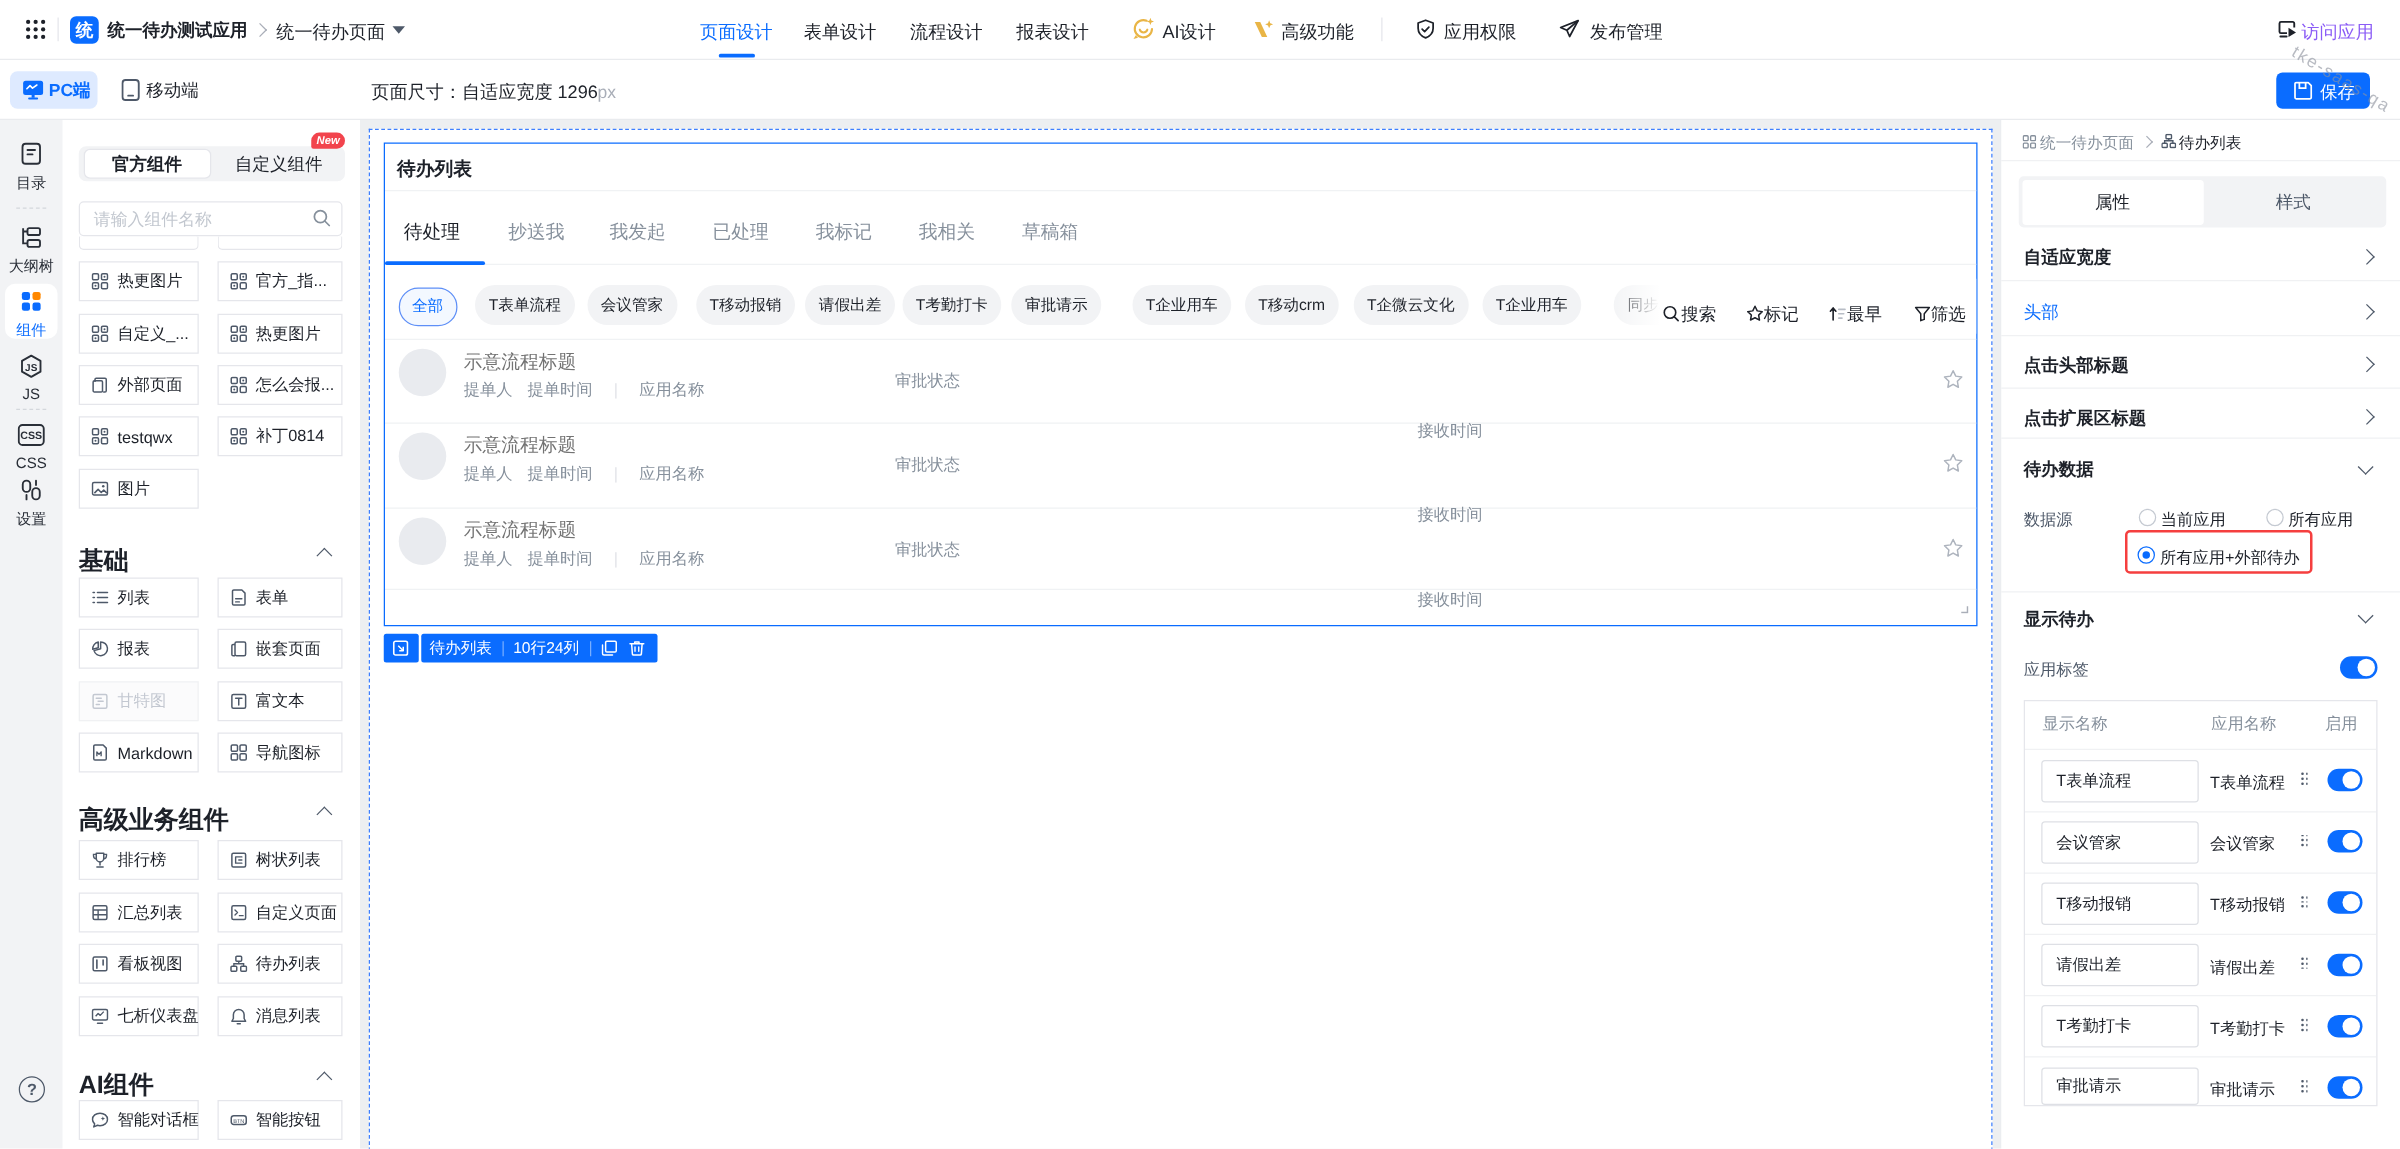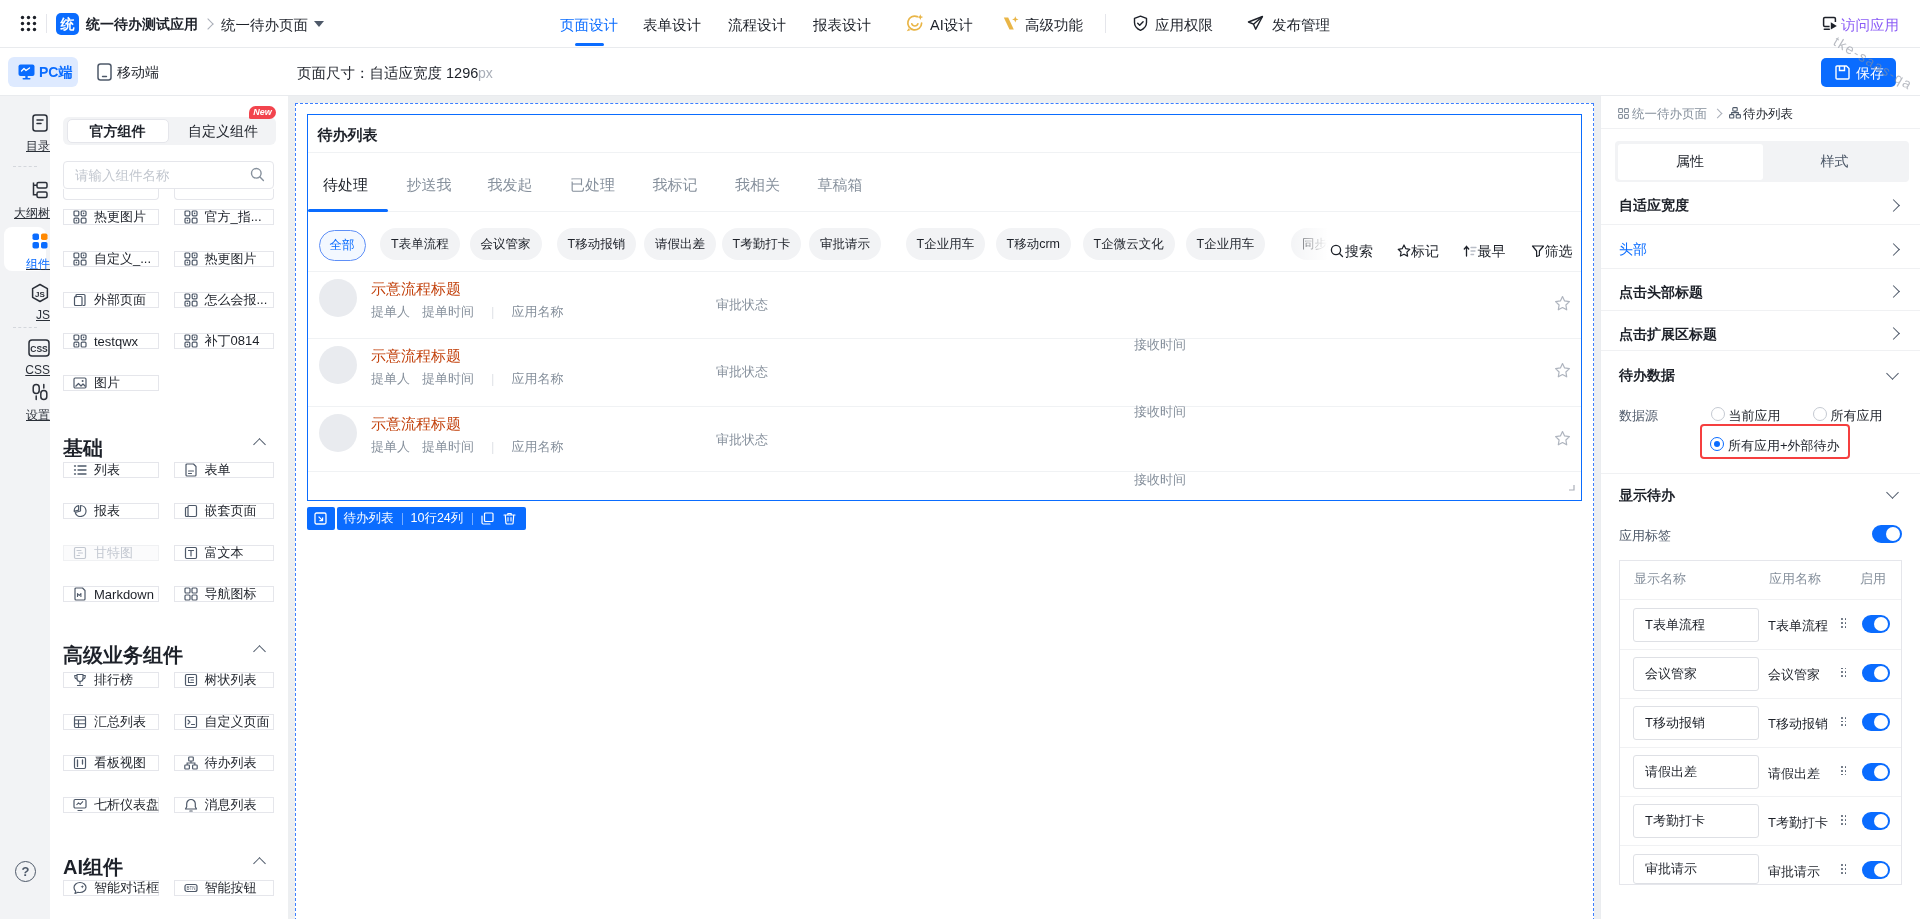--- a/index.html
+++ b/index.html
@@ -7,42 +7,42 @@
 .abs{position:absolute;}
 
 #topbar{left:0;top:0;width:1920px;height:47px;background:#fff;border-bottom:1px solid #E9EBEE;z-index:30;}
 #bar2{left:0;top:48px;width:1920px;height:47px;background:#fff;border-bottom:1px solid #E9EBEE;z-index:29;}
 .navtab{font-size:14.5px;color:#1D2129;top:16px;}
 .navtab.blue{color:#0A6CFF;}
 #wm{left:1839px;top:33px;width:200px;font-size:14px;letter-spacing:1.5px;color:rgba(140,146,157,.62);
   transform:rotate(31deg);transform-origin:0 0;z-index:40;pointer-events:none;}
 
 #rail{left:0;top:96px;width:50px;height:823px;background:#F2F3F5;z-index:10;}
-.railitem{left:0;width:50px;text-align:right;font-size:12px;color:#2A2F38;text-decoration:underline;}
+.railitem{left:0;width:50px;text-align:center;font-size:12px;color:#2A2F38;}
 .railitem .lbl{display:block;margin-top:2px;}
 .raildash{left:13px;width:24px;border-top:1px dashed #D4D7DC;}
 #railactive{position:absolute;left:4px;top:131px;width:42px;height:44px;background:#fff;border-radius:8px;}
 
 #lpanel{left:50px;top:96px;width:238px;height:823px;background:#fff;z-index:9;}
-.cbox{position:absolute;height:16px;border:1px solid #E5E6EB;border-radius:0;display:flex;align-items:center;
+.cbox{position:absolute;height:32px;border:1px solid #E5E6EB;border-radius:0;display:flex;align-items:center;
   padding-left:9px;box-sizing:border-box;font-size:13px;color:#1D2129;background:#fff;white-space:nowrap;}
 .cbox svg{margin-right:7px;flex:none;}
 .cbox.dis{color:#C3C8D1;border-color:#F0F1F3;background:#FBFBFC;}
 .sectitle{position:absolute;font-weight:bold;font-size:20px;color:#1D2129;}
 
 #canvas{left:288px;top:96px;width:1312px;height:823px;background:#EDEFF1;z-index:5;}
 #artboard{position:absolute;left:7px;top:7px;width:1299px;height:818px;background:#fff;
   border:1px dashed #3D7FFF;border-bottom:none;box-sizing:border-box;}
 #card{position:absolute;left:19px;top:18px;width:1275px;height:387px;border:1px solid #0A6CFF;background:#fff;box-sizing:border-box;}
 
 .ct-tab{position:absolute;top:0;font-size:15px;color:#86909C;}
 .chip{height:32px;line-height:32px;border-radius:16px;background:#F2F3F5;color:#1D2129;
   font-size:12.5px;padding:0 11px;flex:none;white-space:nowrap;}
 .chip.sel{background:#F3F8FF;color:#0A6CFF;border:1.5px solid #5E8FF7;padding:0 10px;height:29px;line-height:29px;}
-.lrow .t1{position:absolute;left:63px;top:9px;font-size:15px;color:#c2410c;}
+.lrow .t1{position:absolute;left:63px;top:9px;font-size:15px;color:#737373;}
 .lrow .sub{position:absolute;left:63px;top:32px;font-size:13px;color:#86909C;}
 .lrow .av{position:absolute;left:11px;top:8px;width:38px;height:38px;border-radius:50%;background:#E9EBEF;}
 .lrow .st{position:absolute;left:408px;top:25px;font-size:13px;color:#86909C;}
 .lrow .rt{position:absolute;left:826px;top:25px;font-size:13px;color:#86909C;margin-top:40px;}
 
 .bluebar{position:absolute;background:#0A6CFF;border-radius:2px;height:23px;color:#fff;display:flex;align-items:center;}
 
 #rpanel{left:1600px;top:96px;width:320px;height:823px;background:#fff;border-left:1px solid #EBEDF0;box-sizing:border-box;z-index:10;}
 .chev{position:absolute;width:8px;height:8px;border-right:1.5px solid #4E5969;border-top:1.5px solid #4E5969;}
 .chev.r{transform:rotate(45deg);}

